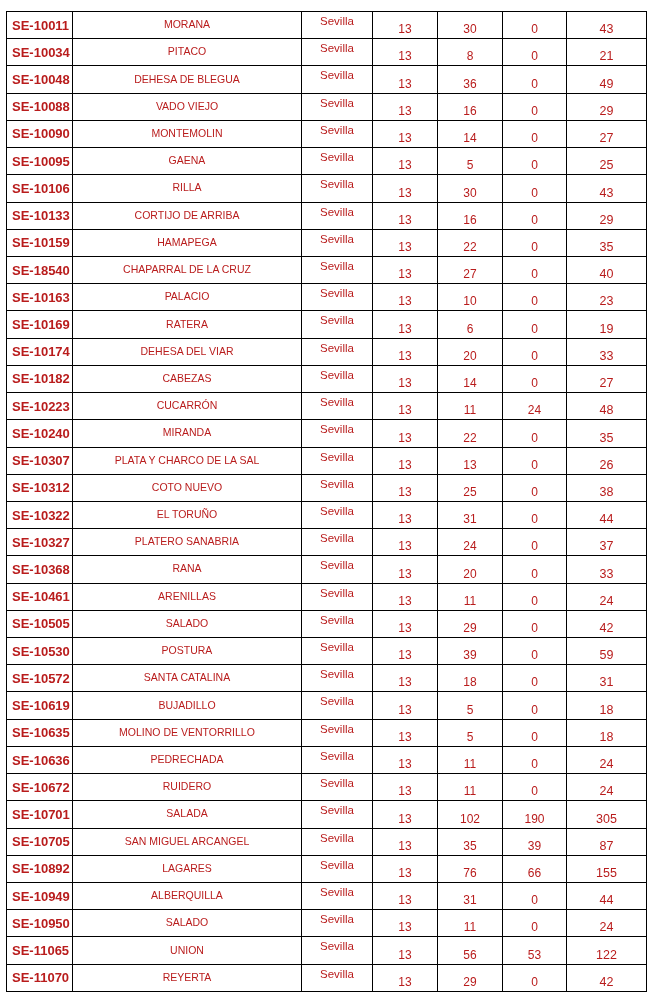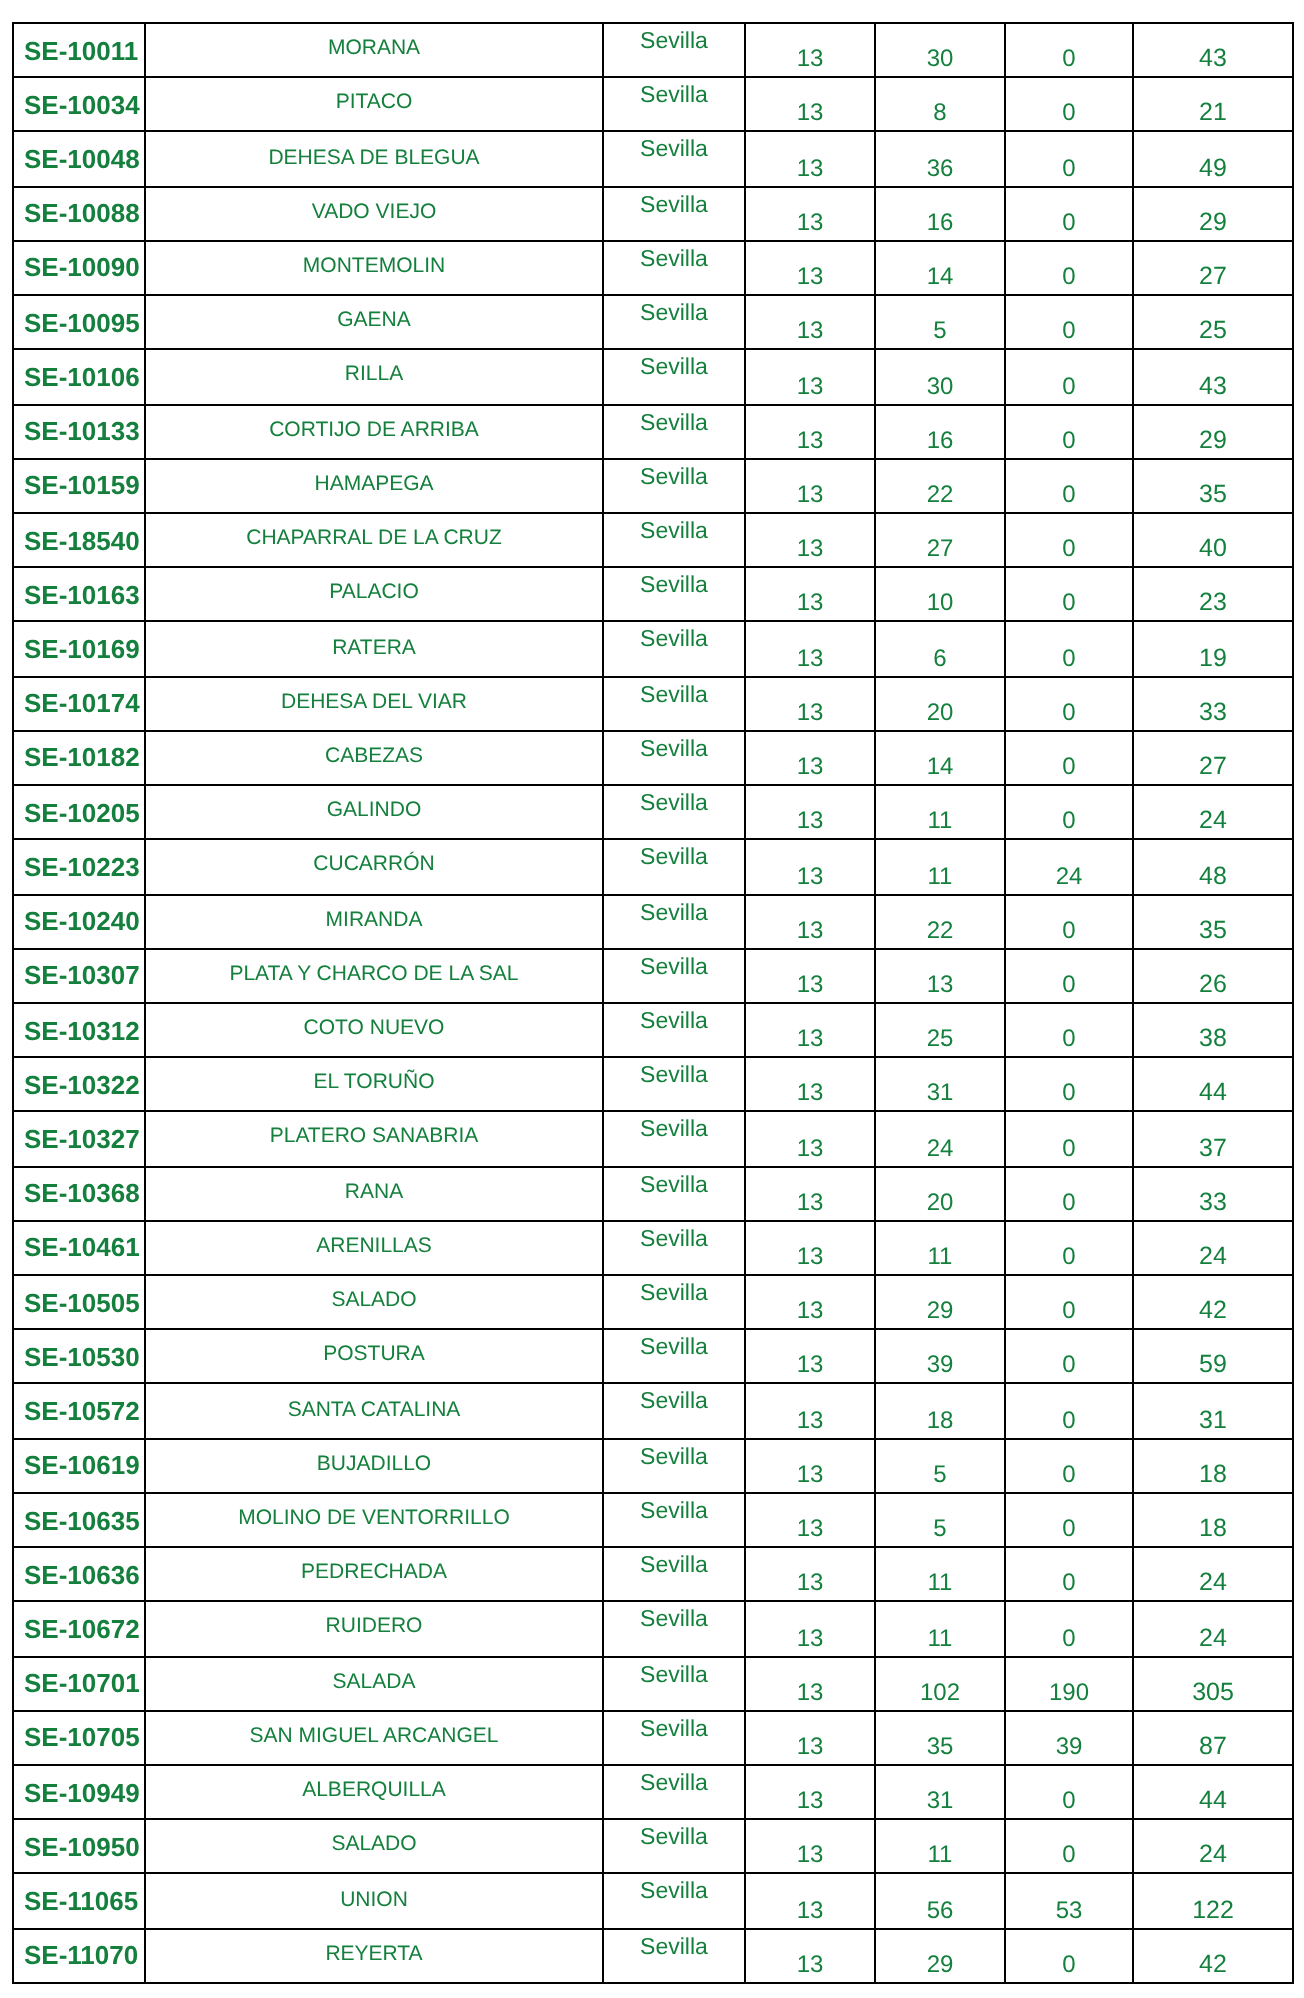--- a/index.html
+++ b/index.html
@@ -3,21 +3,21 @@
 <meta charset="utf-8">
 <style>
   html, body { margin: 0; padding: 0; background: #ffffff; }
   body { width: 652px; height: 999px; position: relative; overflow: hidden; }
   table {
     position: absolute; left: 6px; top: 11px;
     width: 640px; height: 981px;
     border-collapse: collapse;
     table-layout: fixed;
     font-family: "Liberation Sans", sans-serif;
-    color: #15803d;
+    color: #b91c1c;
   }
   td {
     border: 1px solid #000;
     padding: 0;
     height: 22px;
     text-align: center;
     white-space: nowrap;
     overflow: hidden;
   }
   td.code { font-weight: bold; font-size: 13px; text-align: left; padding-left: 5px; }
@@ -167,29 +167,20 @@
       <tr>
         <td class="code">SE-10182</td>
         <td class="name">CABEZAS</td>
         <td class="prov">Sevilla</td>
         <td class="num">13</td>
         <td class="num">14</td>
         <td class="num">0</td>
         <td class="total">27</td>
       </tr>
       <tr>
-        <td class="code">SE-10205</td>
-        <td class="name">GALINDO</td>
-        <td class="prov">Sevilla</td>
-        <td class="num">13</td>
-        <td class="num">11</td>
-        <td class="num">0</td>
-        <td class="total">24</td>
-      </tr>
-      <tr>
         <td class="code">SE-10223</td>
         <td class="name">CUCARRÓN</td>
         <td class="prov">Sevilla</td>
         <td class="num">13</td>
         <td class="num">11</td>
         <td class="num">24</td>
         <td class="total">48</td>
       </tr>
       <tr>
         <td class="code">SE-10240</td>
@@ -327,20 +318,29 @@
         <td class="total">305</td>
       </tr>
       <tr>
         <td class="code">SE-10705</td>
         <td class="name">SAN MIGUEL ARCANGEL</td>
         <td class="prov">Sevilla</td>
         <td class="num">13</td>
         <td class="num">35</td>
         <td class="num">39</td>
         <td class="total">87</td>
+      </tr>
+      <tr>
+        <td class="code">SE-10892</td>
+        <td class="name">LAGARES</td>
+        <td class="prov">Sevilla</td>
+        <td class="num">13</td>
+        <td class="num">76</td>
+        <td class="num">66</td>
+        <td class="total">155</td>
       </tr>
       <tr>
         <td class="code">SE-10949</td>
         <td class="name">ALBERQUILLA</td>
         <td class="prov">Sevilla</td>
         <td class="num">13</td>
         <td class="num">31</td>
         <td class="num">0</td>
         <td class="total">44</td>
       </tr>

